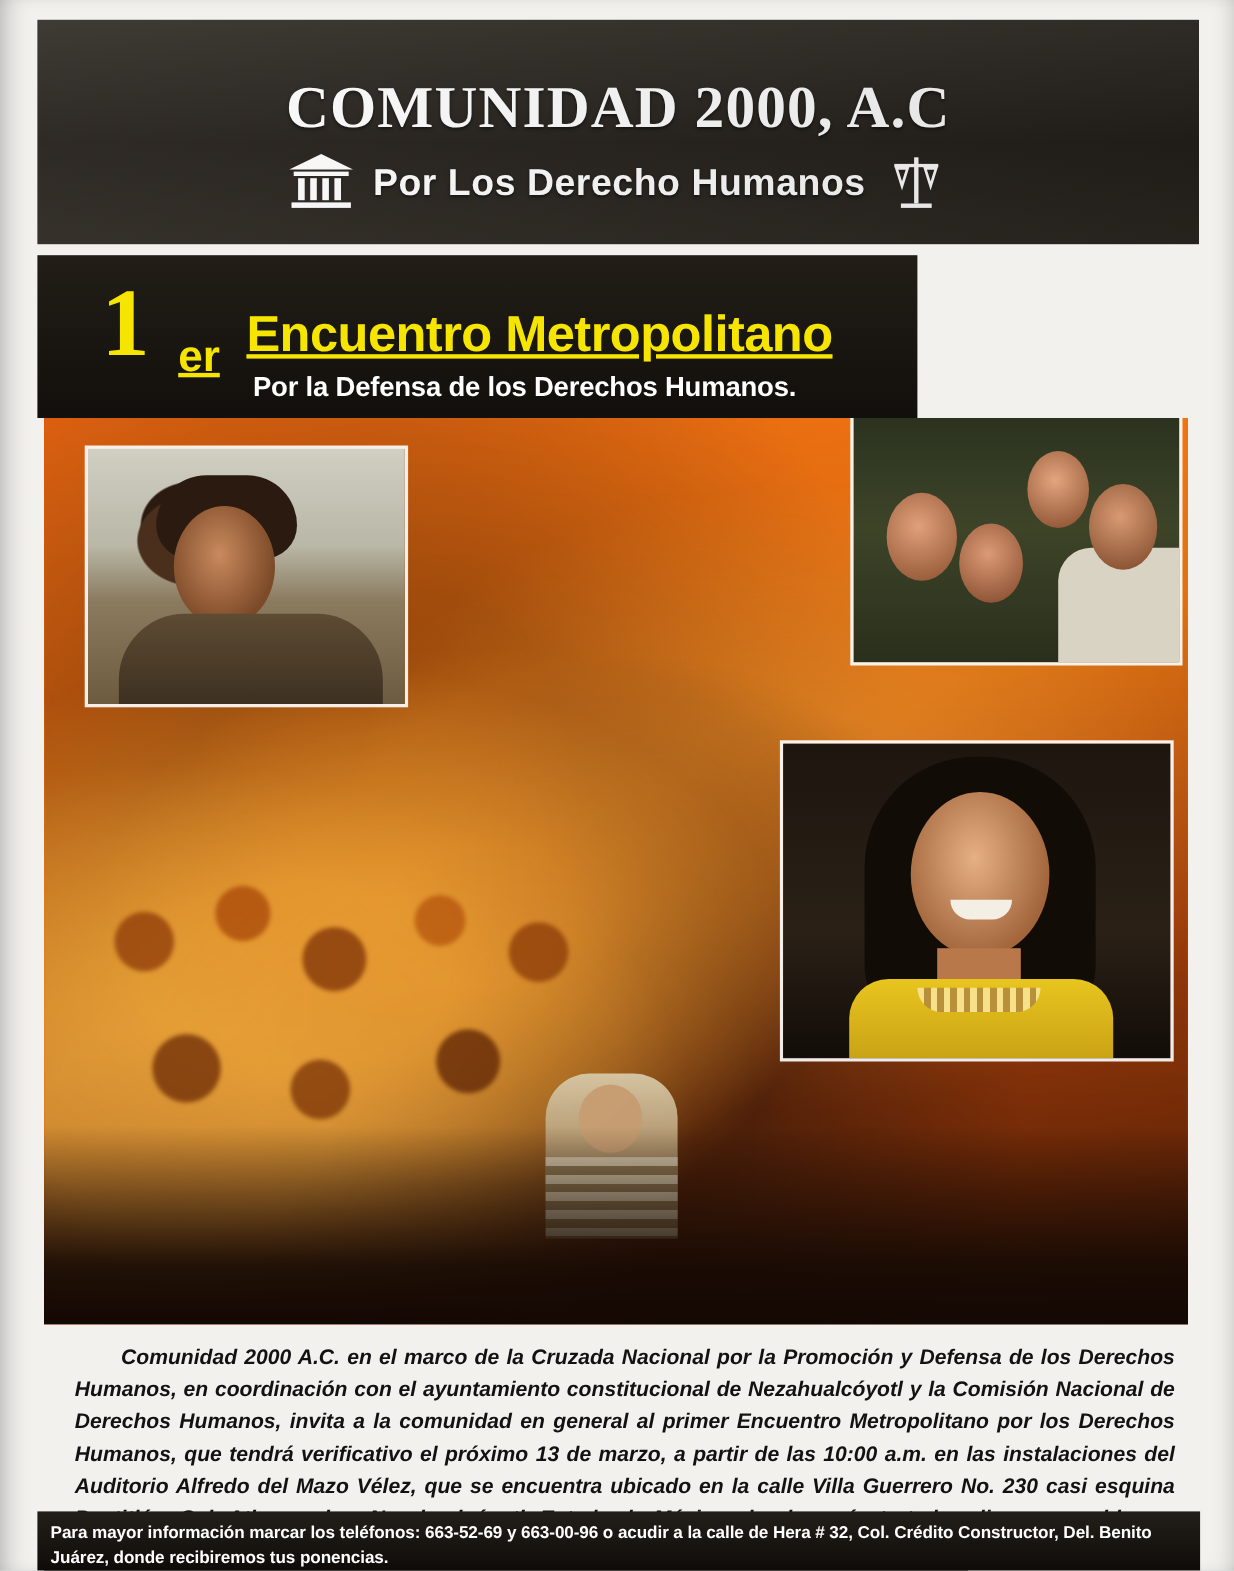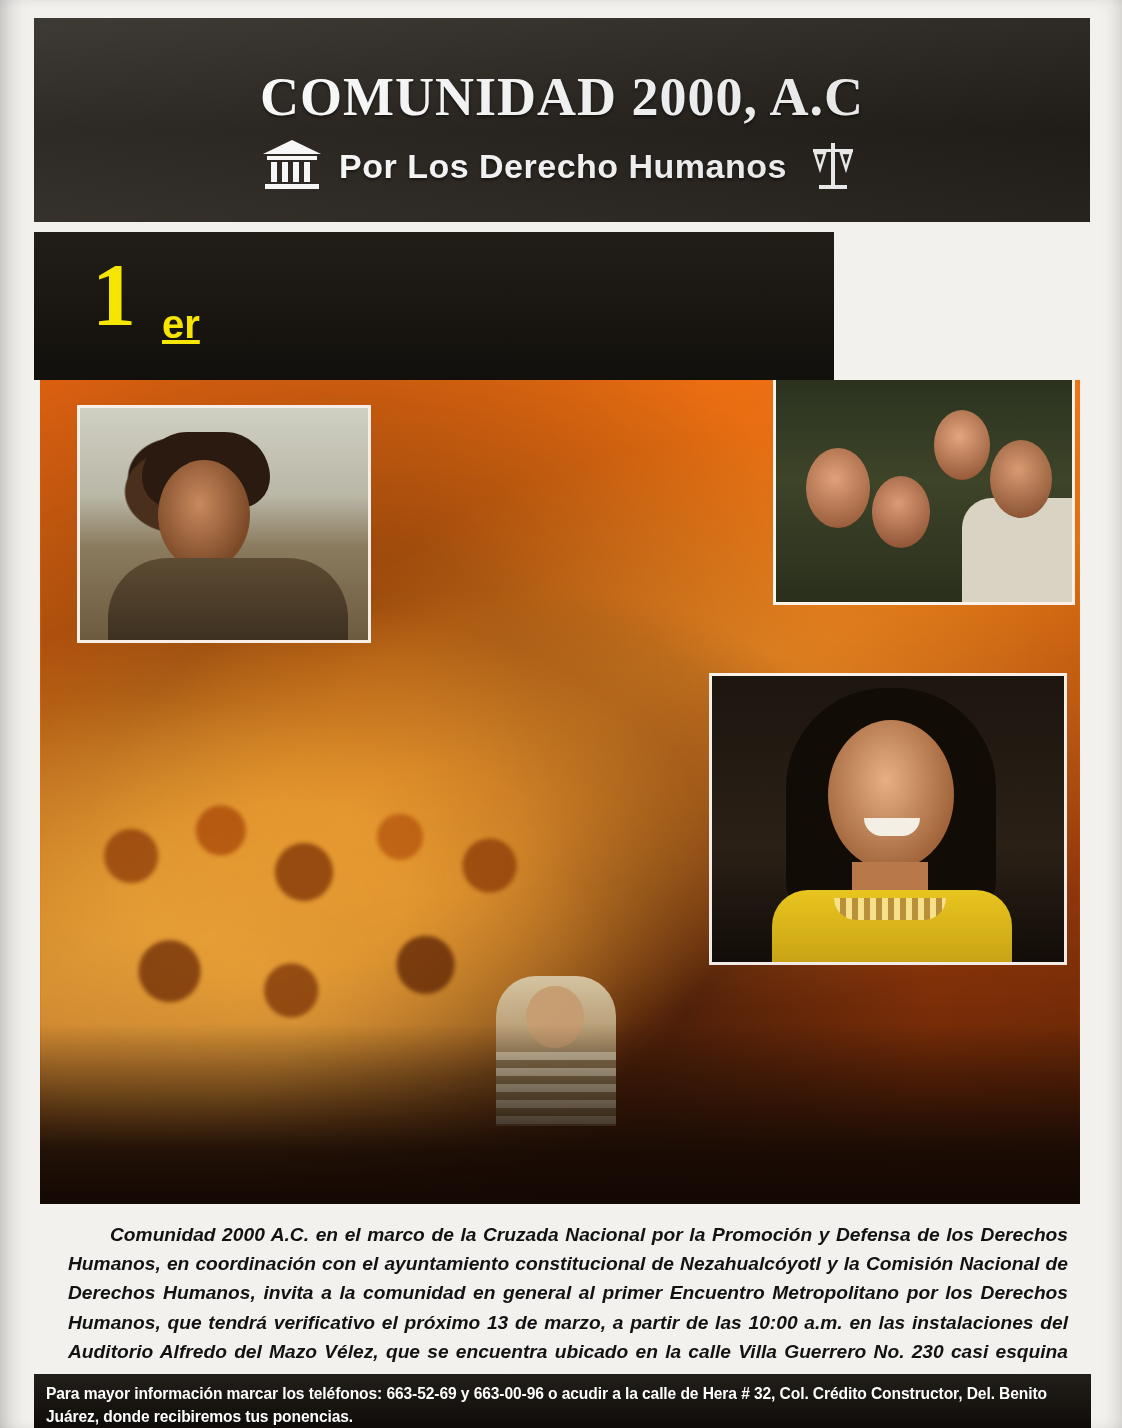--- a/index.html
+++ b/index.html
@@ -272,20 +272,22 @@
         </svg>
       </span>
     </div>
   </div>
 
   <div class="content">
 
     <div class="title-box">
       <span class="big-one">1</span>
       <span class="er">er</span>
+      <span class="enc-title">Encuentro Metropolitano</span>
+      <span class="enc-sub">Por la Defensa de los Derechos Humanos.</span>
     </div>
 
     <div class="collage">
       <div class="crowd"></div>
       <div class="heads"></div>
 
       <div class="kid">
         <div class="kface"></div>
         <div class="stripes"></div>
       </div>

